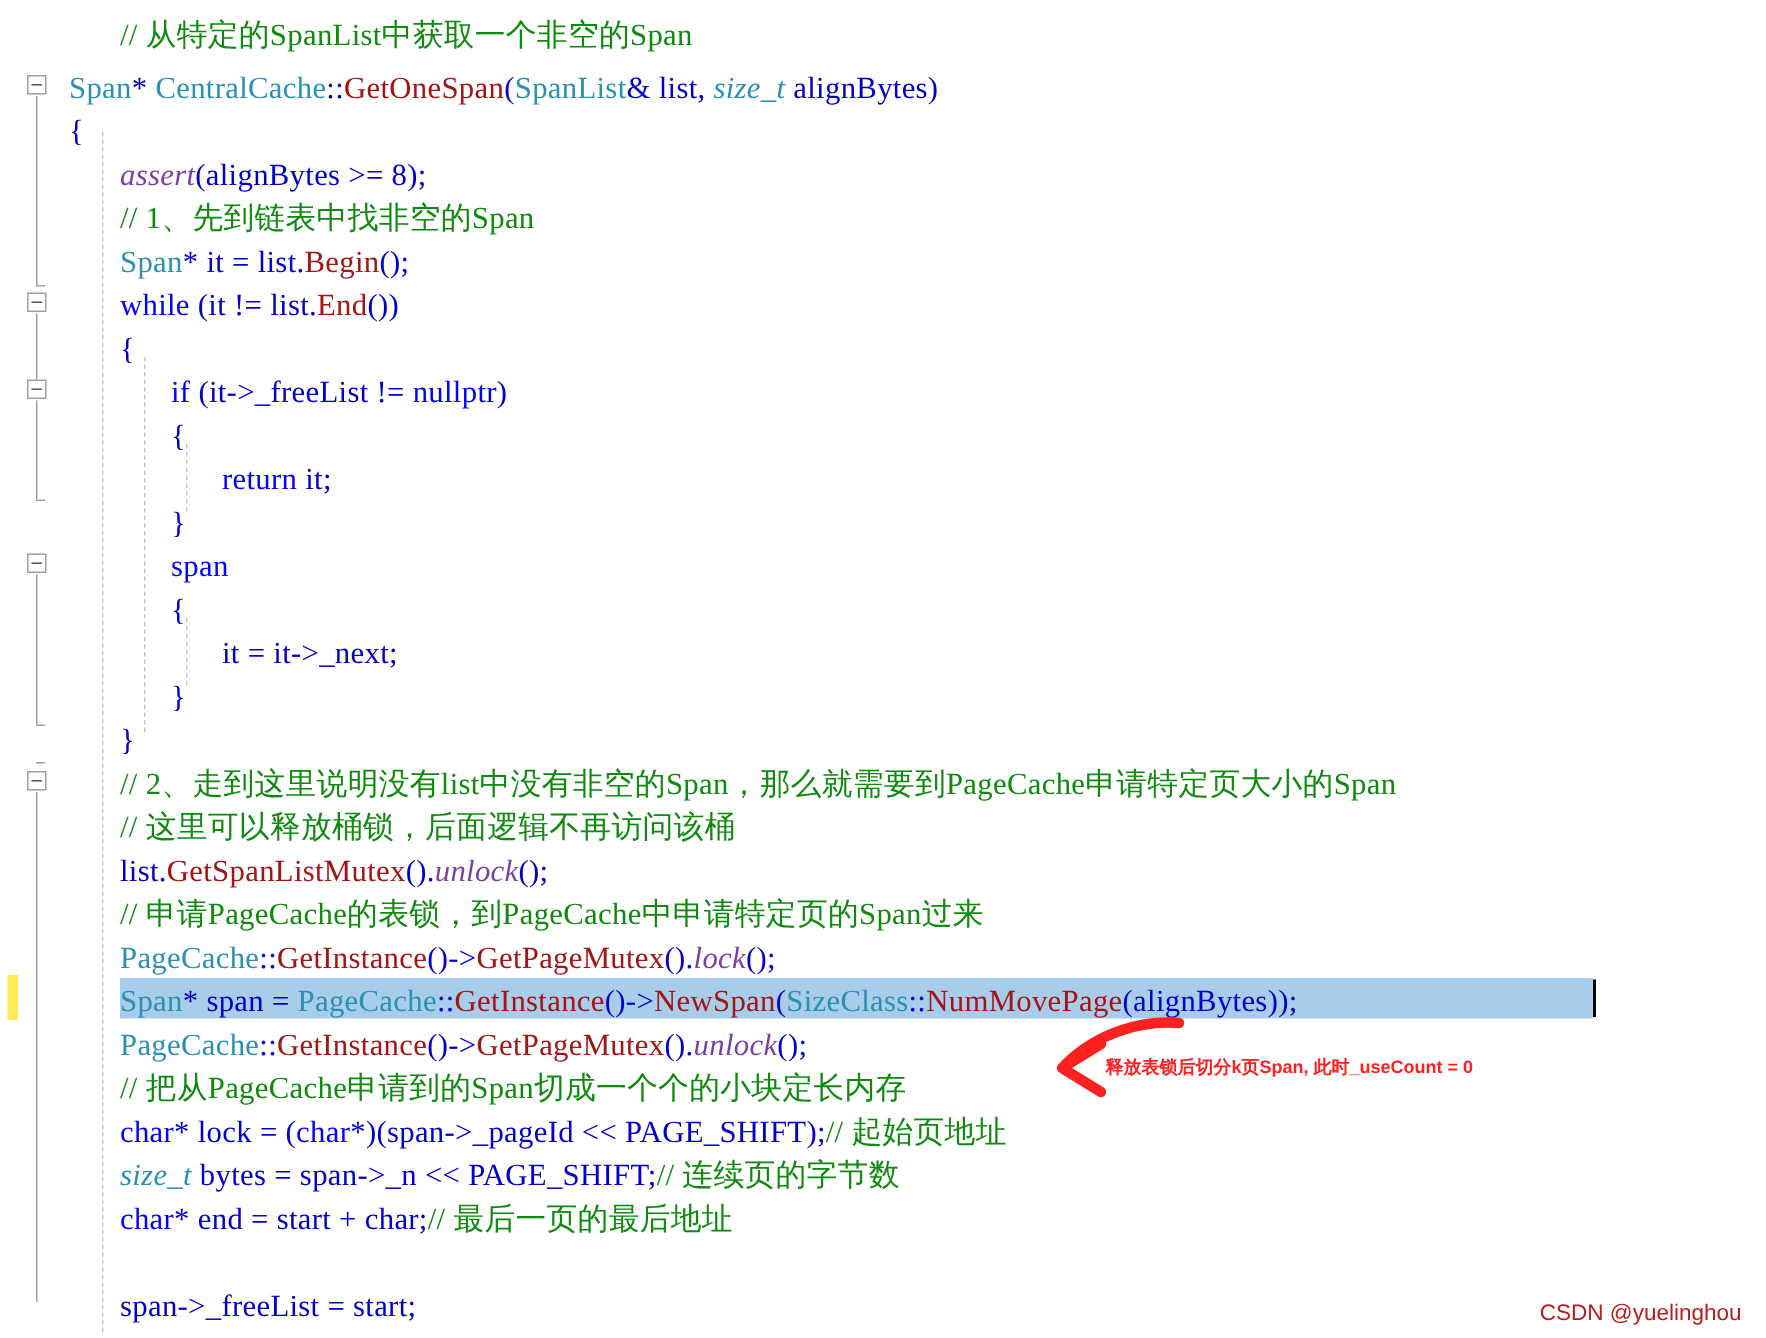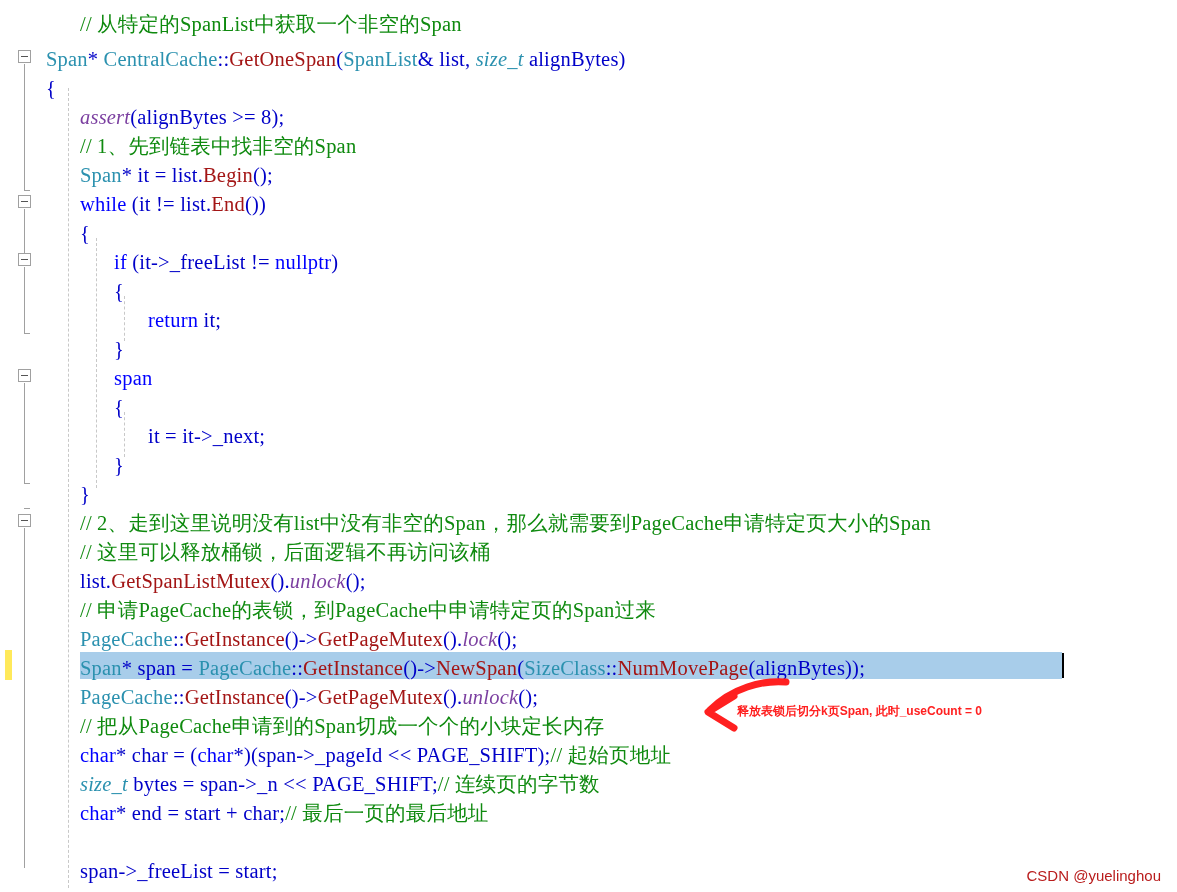--- a/index.html
+++ b/index.html
@@ -192,21 +192,21 @@
       <div class="line" style="top: 451px; left: 114px;"><span class="t-plain">}</span></div>
       <div class="line" style="top: 480px; left: 80px;"><span class="t-plain">}</span></div>
       <div class="line" style="top: 509px; left: 80px;"><span class="t-com">// 2、走到这里说明没有list中没有非空的Span，那么就需要到PageCache申请特定页大小的Span</span></div>
       <div class="line" style="top: 538px; left: 80px;"><span class="t-com">// 这里可以释放桶锁，后面逻辑不再访问该桶</span></div>
       <div class="line" style="top: 567px; left: 80px;"><span class="t-plain">list.</span><span class="t-func">GetSpanListMutex</span><span class="t-plain">().</span><span class="t-italfn">unlock</span><span class="t-plain">();</span></div>
       <div class="line" style="top: 596px; left: 80px;"><span class="t-com">// 申请PageCache的表锁，到PageCache中申请特定页的Span过来</span></div>
       <div class="line" style="top: 625px; left: 80px;"><span class="t-type">PageCache</span><span class="t-plain">::</span><span class="t-func">GetInstance</span><span class="t-plain">()-&gt;</span><span class="t-func">GetPageMutex</span><span class="t-plain">().</span><span class="t-italfn">lock</span><span class="t-plain">();</span></div>
       <div class="line" style="top: 654px; left: 80px;"><span class="t-type">Span</span><span class="t-plain">* span = </span><span class="t-type">PageCache</span><span class="t-plain">::</span><span class="t-func">GetInstance</span><span class="t-plain">()-&gt;</span><span class="t-func">NewSpan</span><span class="t-plain">(</span><span class="t-type">SizeClass</span><span class="t-plain">::</span><span class="t-func">NumMovePage</span><span class="t-plain">(alignBytes));</span></div>
       <div class="line" style="top: 683px; left: 80px;"><span class="t-type">PageCache</span><span class="t-plain">::</span><span class="t-func">GetInstance</span><span class="t-plain">()-&gt;</span><span class="t-func">GetPageMutex</span><span class="t-plain">().</span><span class="t-italfn">unlock</span><span class="t-plain">();</span></div>
       <div class="line" style="top: 712px; left: 80px;"><span class="t-com">// 把从PageCache申请到的Span切成一个个的小块定长内存</span></div>
-      <div class="line" style="top: 741px; left: 80px;"><span class="t-kw">char</span><span class="t-plain">* char = (</span><span class="t-kw">char</span><span class="t-plain">*)(span-&gt;_pageId &lt;&lt; PAGE_SHIFT);</span><span class="t-com">// 起始页地址</span></div>
+      <div class="line" style="top: 741px; left: 80px;"><span class="t-kw">char</span><span class="t-plain">* lock = (</span><span class="t-kw">char</span><span class="t-plain">*)(span-&gt;_pageId &lt;&lt; PAGE_SHIFT);</span><span class="t-com">// 起始页地址</span></div>
       <div class="line" style="top: 770px; left: 80px;"><span class="t-ital">size_t</span><span class="t-plain"> bytes = span-&gt;_n &lt;&lt; PAGE_SHIFT;</span><span class="t-com">// 连续页的字节数</span></div>
       <div class="line" style="top: 799px; left: 80px;"><span class="t-kw">char</span><span class="t-plain">* end = start + char;</span><span class="t-com">// 最后一页的最后地址</span></div>
       <div class="line" style="top: 828px; left: 80px;"></div>
       <div class="line" style="top: 857px; left: 80px;"><span class="t-plain">span-&gt;_freeList = start;</span></div>
     </div>
 
   <svg class="annot-svg" viewBox="0 0 120 66">
     <path d="M 108 6 C 84 4, 54 12, 32 34" stroke="#ff2020" stroke-width="7" fill="none" stroke-linecap="round"></path>
     <path d="M 56 20 L 30 36 L 56 52" stroke="#ff2020" stroke-width="7" fill="none" stroke-linecap="round" stroke-linejoin="round"></path>
   </svg>

